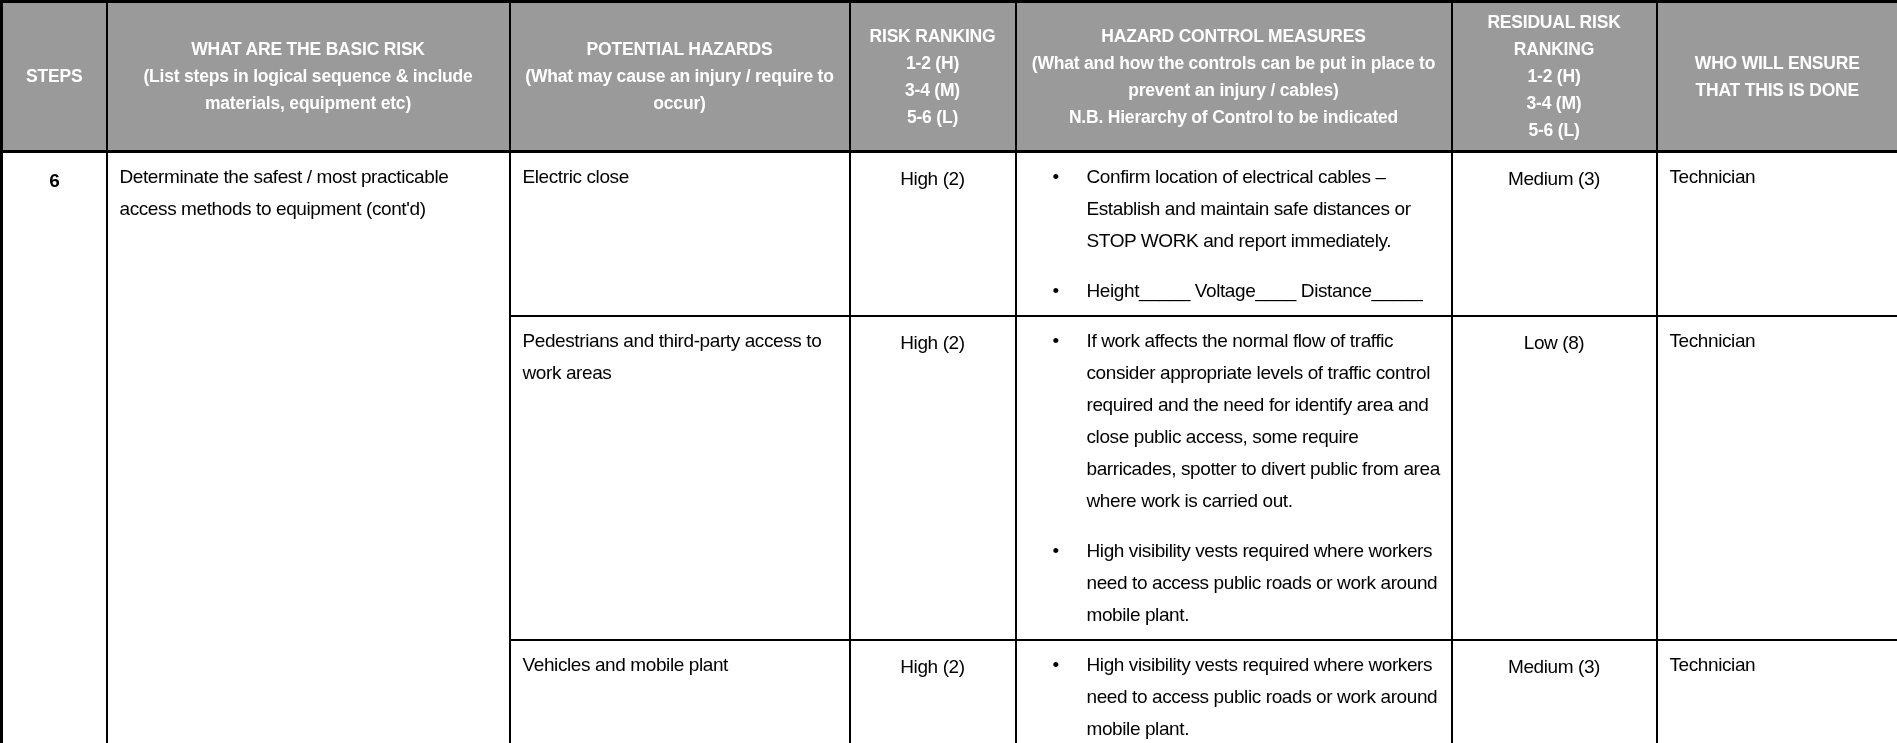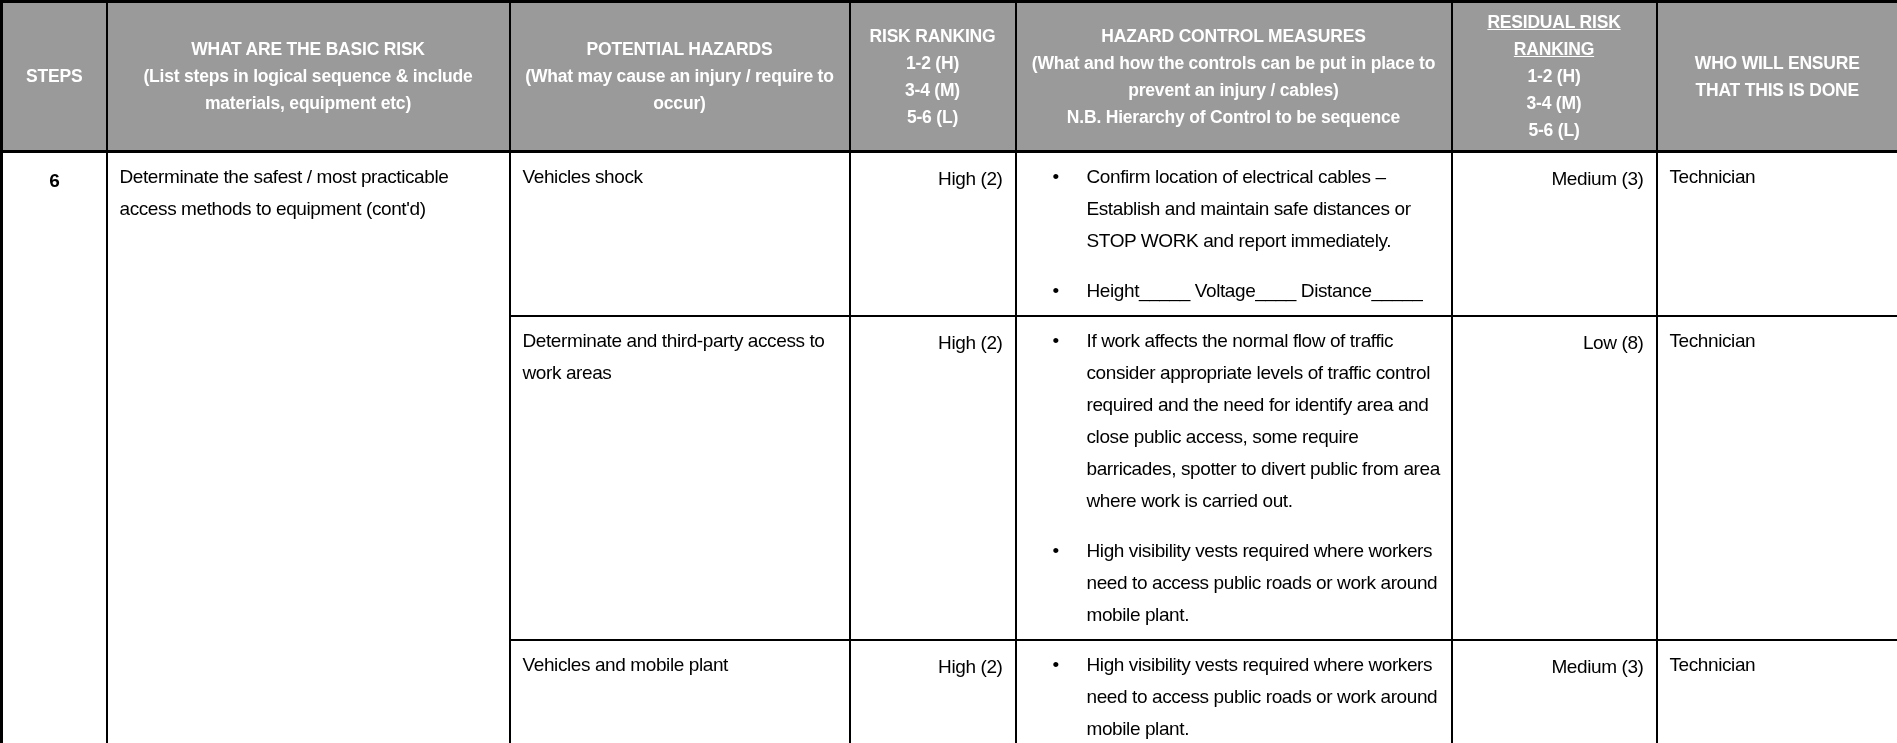--- a/index.html
+++ b/index.html
@@ -14,28 +14,28 @@
   }
   th, td { border:2px solid #000000; }
   thead th {
     background:#9a9a9a; color:#ffffff; font-weight:bold;
     font-size:17.5px; line-height:27px; letter-spacing:-0.2px;
     text-align:center; vertical-align:middle; padding:6px 10px;
     border-bottom:3px solid #000000;
   }
   .h-line { display:block; }
   .h-who   { max-width:175px; margin:15px auto; }
-  .h-res-title { max-width:150px; margin:0 auto;text-decoration:underline; }
+  .h-res-title { max-width:150px; margin:0 auto; }
   tbody td {
     vertical-align:top; color:#000000; background:#ffffff;
     font-size:19px; line-height:32px; letter-spacing:-0.4px;
     padding:8px 12px;
   }
   td.c-item { text-align:center; font-weight:bold; padding-top:12px; }
-  td.c-risk, td.c-residual { text-align:right; padding-top:10px; }
+  td.c-risk, td.c-residual { text-align:center; padding-top:10px; }
   td.c-controls { padding:8px 8px 8px 10px; }
   .bullet-item { position:relative; padding-left:60px; margin-bottom:18px; }
   .bullet-item:last-child { margin-bottom:0; }
   .bullet-dot { position:absolute; left:26px; top:0; }
 </style>
 </head>
 <body>
 
 <div class="page">
   <table class="jsa">
@@ -63,54 +63,54 @@
         </th>
         <th>
           <span class="h-line">RISK RANKING</span>
           <span class="h-line">1-2 (H)</span>
           <span class="h-line">3-4 (M)</span>
           <span class="h-line">5-6 (L)</span>
         </th>
         <th>
           <span class="h-line">HAZARD CONTROL MEASURES</span>
           <span class="h-line">(What and how the controls can be put in place to prevent an injury / cables)</span>
-          <span class="h-line">N.B. Hierarchy of Control to be sequence</span>
+          <span class="h-line">N.B. Hierarchy of Control to be indicated</span>
         </th>
         <th>
           <span class="h-line h-res-title">RESIDUAL RISK RANKING</span>
           <span class="h-line">1-2 (H)</span>
           <span class="h-line">3-4 (M)</span>
           <span class="h-line">5-6 (L)</span>
         </th>
         <th>
           <span class="h-line h-who">WHO WILL ENSURE THAT THIS IS DONE</span>
         </th>
       </tr>
     </thead>
     <tbody>
       <tr style="height:162px">
         <td class="c-item" rowspan="3">6</td>
         <td class="c-step" rowspan="3">Determinate the safest / most practicable access methods to equipment (cont'd)</td>
-        <td class="c-hazard">Vehicles shock</td>
+        <td class="c-hazard">Electric close</td>
         <td class="c-risk">High (2)</td>
         <td class="c-controls">
           <div class="bullet-item">
             <span class="bullet-dot">•</span>
             <span>Confirm location of electrical cables – Establish and maintain safe distances or STOP WORK and report immediately.</span>
           </div>
           <div class="bullet-item">
             <span class="bullet-dot">•</span>
             <span>Height_____ Voltage____ Distance_____</span>
           </div>
         </td>
         <td class="c-residual">Medium (3)</td>
         <td class="c-who">Technician</td>
       </tr>
       <tr style="height:320px">
-        <td class="c-hazard">Determinate and third-party access to work areas</td>
+        <td class="c-hazard">Pedestrians and third-party access to work areas</td>
         <td class="c-risk">High (2)</td>
         <td class="c-controls">
           <div class="bullet-item">
             <span class="bullet-dot">•</span>
             <span>If work affects the normal flow of traffic consider appropriate levels of traffic control required and the need for identify area and close public access, some require barricades, spotter to divert public from area where work is carried out.</span>
           </div>
           <div class="bullet-item">
             <span class="bullet-dot">•</span>
             <span>High visibility vests required where workers need to access public roads or work around mobile plant.</span>
           </div>

